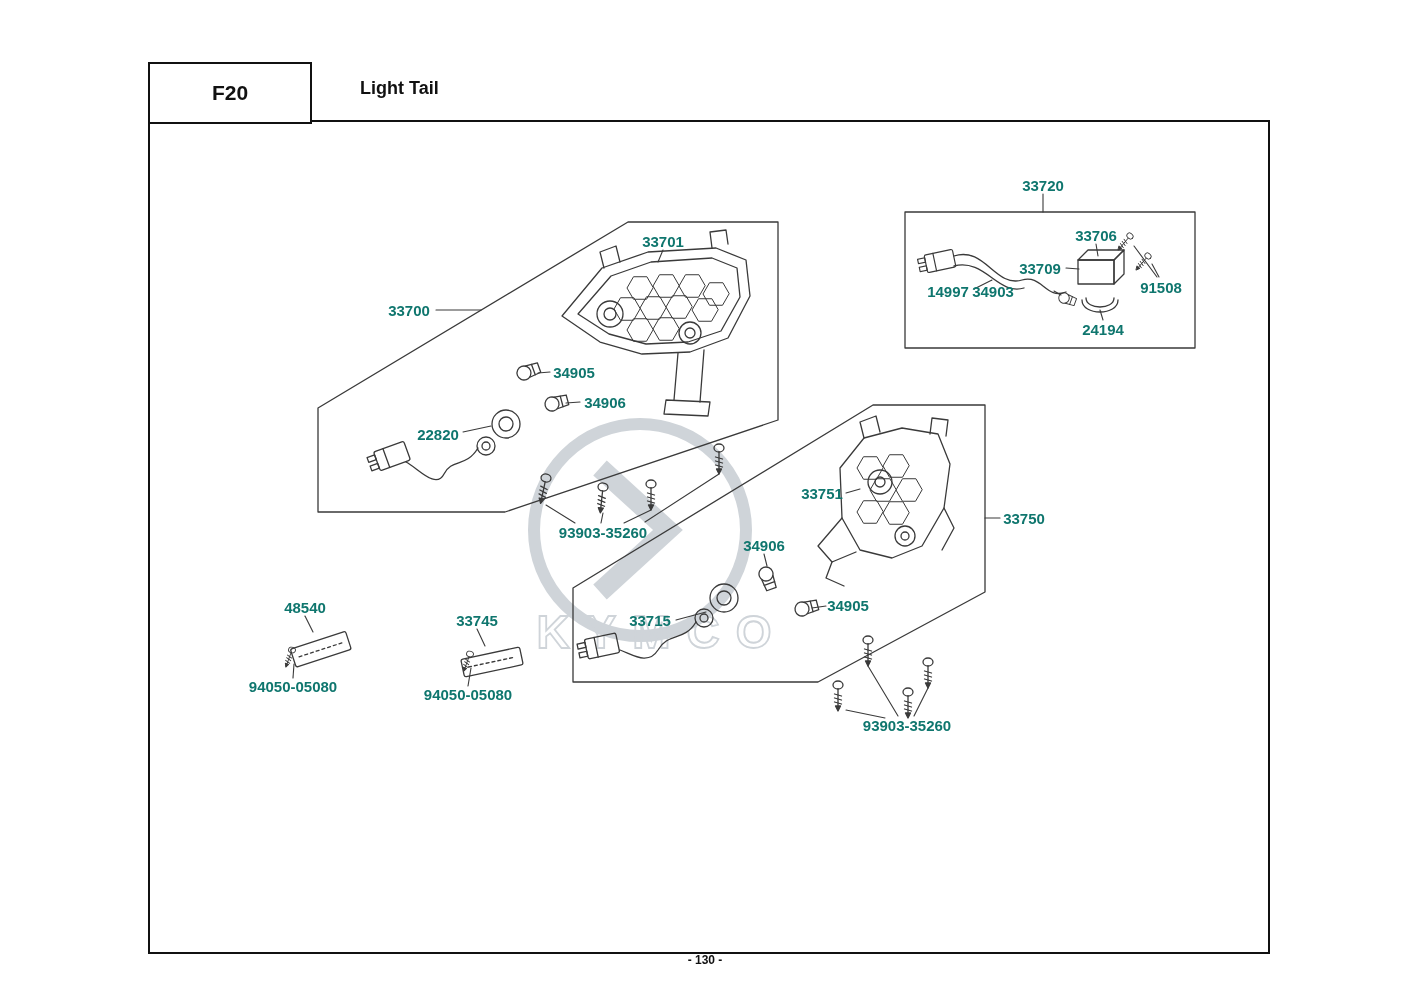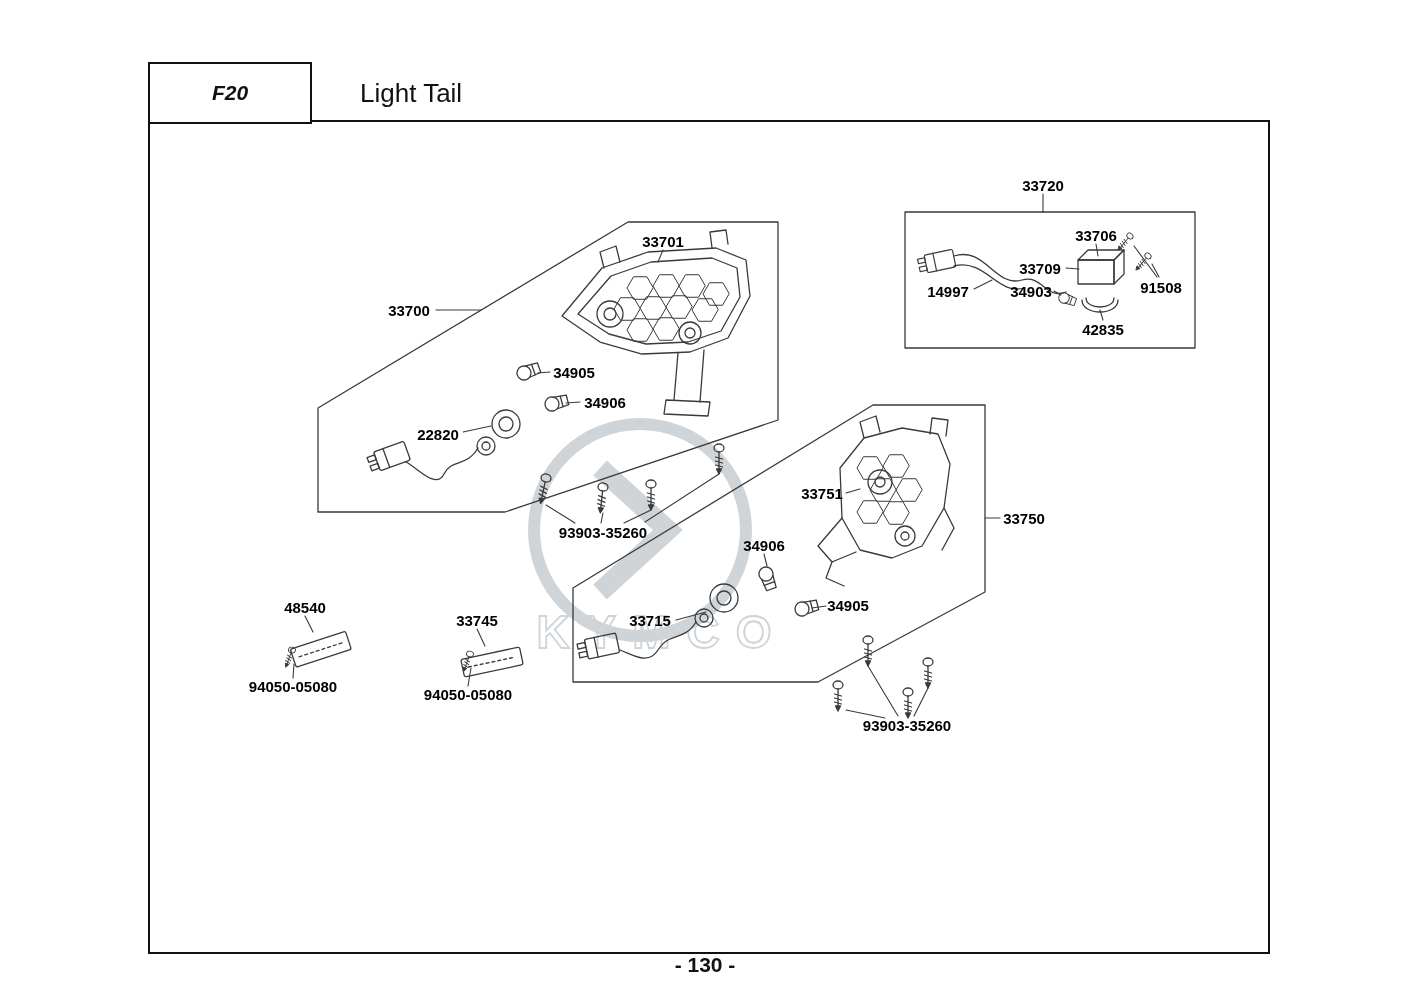--- a/index.html
+++ b/index.html
@@ -1,28 +1,28 @@
 <!DOCTYPE html>
 <html><head>
 <meta charset="utf-8">
 <style>
   html,body{margin:0;padding:0;background:#ffffff;}
   .page{position:relative;width:1415px;height:1000px;background:#fff;overflow:hidden;
         font-family:"Liberation Sans",sans-serif;color:#111;}
   .code-box{position:absolute;left:148px;top:62px;width:160px;height:58px;
             border:2px solid #111;display:flex;align-items:center;justify-content:center;
-            font-size:21px;font-weight:bold;background:#fff;z-index:3;font-style:italic;}
-  .page-title{position:absolute;left:360px;top:78px;font-size:26px;font-weight:normal;z-index:3;}
+            font-size:21px;font-weight:bold;background:#fff;z-index:3;}
+  .page-title{position:absolute;left:360px;top:78px;font-size:18px;font-weight:bold;z-index:3;}
   .frame{position:absolute;left:148px;top:120px;width:1118px;height:830px;
          border:2px solid #111;background:#fff;z-index:1;}
   .art{position:absolute;left:0;top:0;width:1415px;height:1000px;z-index:2;pointer-events:none;}
   .lbl{position:absolute;transform:translate(-50%,-50%);font-size:15px;font-weight:bold;
-       color:#000000;white-space:nowrap;z-index:4;}
+       color:#0f766e;white-space:nowrap;z-index:4;}
   .footer{position:absolute;left:705px;top:953px;transform:translateX(-50%);
-          font-size:21px;font-weight:bold;z-index:3;}
+          font-size:12px;font-weight:bold;z-index:3;}
 </style>
 </head>
 <body>
 
 <div class="page">
 
   <div class="code-box">
     <span>F20</span>
   </div>
   <div class="page-title">Light Tail</div>
@@ -218,22 +218,22 @@
         <line x1="1103" y1="320" x2="1100" y2="310"></line>
       </g>
     </g>
   </svg>
 
   <div class="lbl" style="left:1043px;top:185px">33720</div>
   <div class="lbl" style="left:1096px;top:235px">33706</div>
   <div class="lbl" style="left:1040px;top:268px">33709</div>
   <div class="lbl" style="left:1161px;top:287px">91508</div>
   <div class="lbl" style="left:948px;top:291px">14997</div>
-  <div class="lbl" style="left:1031px;top:291px">34903</div>
-  <div class="lbl" style="left:1103px;top:329px">42835</div>
+  <div class="lbl" style="left:993px;top:291px">34903</div>
+  <div class="lbl" style="left:1103px;top:329px">24194</div>
   <div class="lbl" style="left:663px;top:241px">33701</div>
   <div class="lbl" style="left:409px;top:310px">33700</div>
   <div class="lbl" style="left:574px;top:372px">34905</div>
   <div class="lbl" style="left:605px;top:402px">34906</div>
   <div class="lbl" style="left:438px;top:434px">22820</div>
   <div class="lbl" style="left:603px;top:532px">93903-35260</div>
   <div class="lbl" style="left:764px;top:545px">34906</div>
   <div class="lbl" style="left:822px;top:493px">33751</div>
   <div class="lbl" style="left:1024px;top:518px">33750</div>
   <div class="lbl" style="left:650px;top:620px">33715</div>

